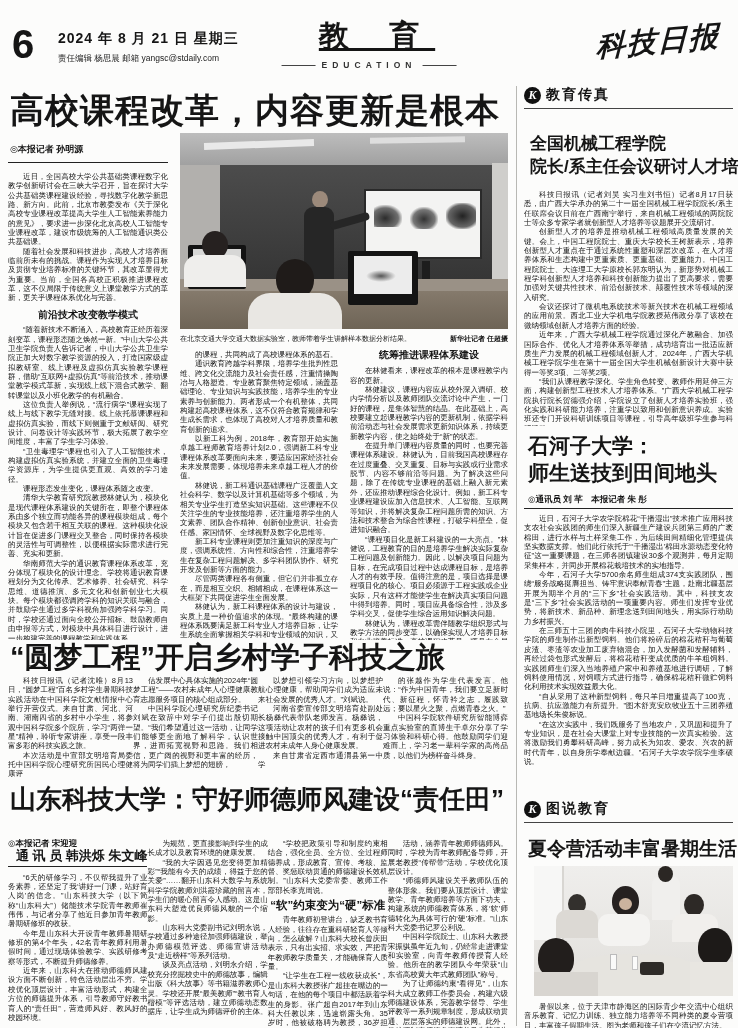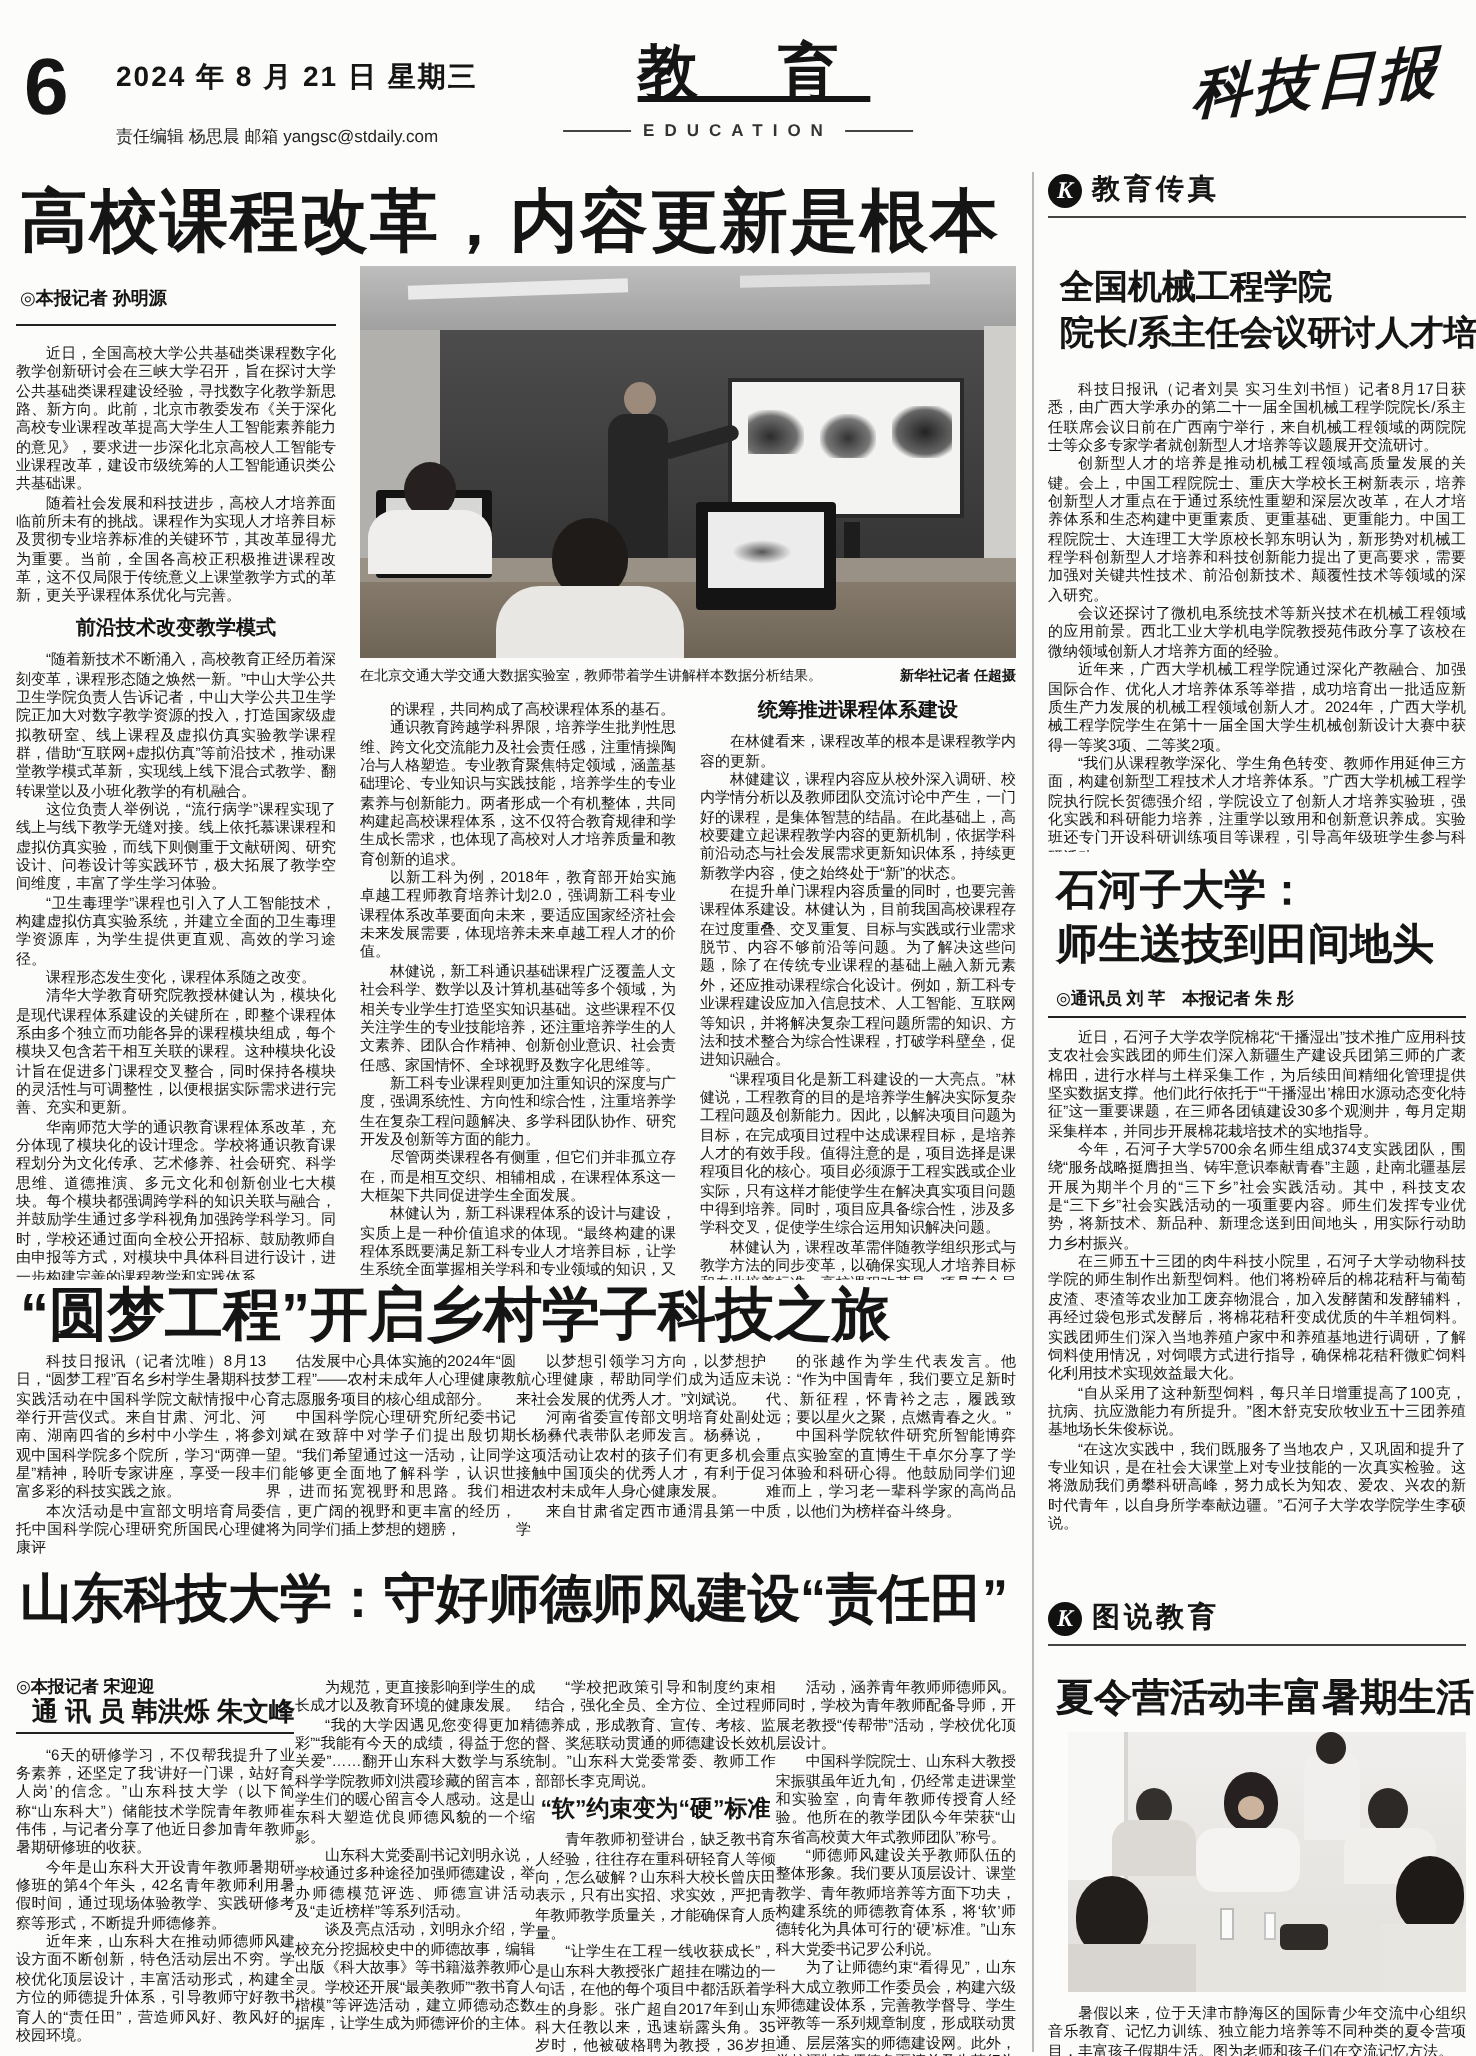--- a/index.html
+++ b/index.html
@@ -7,21 +7,21 @@
   body {
     position:relative; overflow:hidden;
     background:#fcfcfb; color:#151515;
     font-family:"Liberation Sans","DejaVu Sans",sans-serif;
   }
   .abs { position:absolute; }
 
   
   .page-num { font-size:40px; font-weight:900; line-height:1; }
   .date-line { font-size:14px; font-weight:bold; letter-spacing:1px; }
-  .editor-line { font-size:8.5px; margin-top:15px; color:#222; }
+  .editor-line { font-size:8.5px; margin-top:5px; color:#222; }
   .section-title { font-size:30px; font-weight:900; letter-spacing:16px; padding-left:16px; white-space:nowrap;text-decoration:underline; }
   .edu-row { display:flex; align-items:center; gap:6px; margin-top:3px; justify-content:center; }
   .edu-row .bar { width:34px; height:1px; background:#444; }
   .section-sub { font-size:8.5px; font-weight:bold; letter-spacing:5px; color:#333; }
   .masthead {
     font-family:"DejaVu Serif","Liberation Serif",serif;
     font-style:italic; font-weight:700; font-size:29px; letter-spacing:2px;
     transform:rotate(-5deg) skewX(-6deg); white-space:nowrap;
   }
 
@@ -147,21 +147,21 @@
       <p>通识教育跨越学科界限，培养学生批判性思维、跨文化交流能力及社会责任感，注重情操陶冶与人格塑造。专业教育聚焦特定领域，涵盖基础理论、专业知识与实践技能，培养学生的专业素养与创新能力。两者形成一个有机整体，共同构建起高校课程体系，这不仅符合教育规律和学生成长需求，也体现了高校对人才培养质量和教育创新的追求。</p>
       <p>以新工科为例，2018年，教育部开始实施卓越工程师教育培养计划2.0，强调新工科专业课程体系改革要面向未来，要适应国家经济社会未来发展需要，体现培养未来卓越工程人才的价值。</p>
       <p>林健说，新工科通识基础课程广泛覆盖人文社会科学、数学以及计算机基础等多个领域，为相关专业学生打造坚实知识基础。这些课程不仅关注学生的专业技能培养，还注重培养学生的人文素养、团队合作精神、创新创业意识、社会责任感、家国情怀、全球视野及数字化思维等。</p>
       <p>新工科专业课程则更加注重知识的深度与广度，强调系统性、方向性和综合性，注重培养学生在复杂工程问题解决、多学科团队协作、研究开发及创新等方面的能力。</p>
       <p>尽管两类课程各有侧重，但它们并非孤立存在，而是相互交织、相辅相成，在课程体系这一大框架下共同促进学生全面发展。</p>
       <p>林健认为，新工科课程体系的设计与建设，实质上是一种价值追求的体现。“最终构建的课程体系既要满足新工科专业人才培养目标，让学生系统全面掌握相关学科和专业领域的知识，又要彰显各高校工程人才培养特色，满足学生个人和经济社会的发展需要。”林健说。</p>
     </div>
 </div>
 
 <div class="abs bodytext" style="left:350px;top:350px;width:158px;height:290px;">
-  <h3 class="colhead" style="margin-top:1px;">统筹推进课程体系建设</h3>
+  <h3 class="colhead" style="margin-top:1px;font-family:Liberation Mono, monospace;">统筹推进课程体系建设</h3>
   <div>
       <p>在林健看来，课程改革的根本是课程教学内容的更新。</p>
       <p>林健建议，课程内容应从校外深入调研、校内学情分析以及教师团队交流讨论中产生，一门好的课程，是集体智慧的结晶。在此基础上，高校要建立起课程教学内容的更新机制，依据学科前沿动态与社会发展需求更新知识体系，持续更新教学内容，使之始终处于“新”的状态。</p>
       <p>在提升单门课程内容质量的同时，也要完善课程体系建设。林健认为，目前我国高校课程存在过度重叠、交叉重复、目标与实践或行业需求脱节、内容不够前沿等问题。为了解决这些问题，除了在传统专业课程的基础上融入新元素外，还应推动课程综合化设计。例如，新工科专业课程建设应加入信息技术、人工智能、互联网等知识，并将解决复杂工程问题所需的知识、方法和技术整合为综合性课程，打破学科壁垒，促进知识融合。</p>
       <p>“课程项目化是新工科建设的一大亮点。”林健说，工程教育的目的是培养学生解决实际复杂工程问题及创新能力。因此，以解决项目问题为目标，在完成项目过程中达成课程目标，是培养人才的有效手段。值得注意的是，项目选择是课程项目化的核心。项目必须源于工程实践或企业实际，只有这样才能使学生在解决真实项目问题中得到培养。同时，项目应具备综合性，涉及多学科交叉，促使学生综合运用知识解决问题。</p>
       <p>林健认为，课程改革需伴随教学组织形式与教学方法的同步变革，以确保实现人才培养目标和专业培养标准。高校课程改革是一项具有全局性、系统性和复杂性的工作，需全面规划、统筹推进。</p>
     </div>
 </div>
 
 <div class="abs headline-l" style="left:10px;top:638px;">“圆梦工程”开启乡村学子科技之旅</div>
@@ -209,22 +209,22 @@
         <p>“学校把政策引导和制度约束相结合，强化全员、全方位、全过程师德养成，形成教育、宣传、考核、监督、奖惩联动贯通的师德建设长效机制。”山东科大党委常委、教师工作部部长李克周说。</p>
       </div>
     <h3 class="colhead" style="font-size:11.5px;margin:6px 0 5px;">“软”约束变为“硬”标准</h3>
     <div>
         <p>青年教师初登讲台，缺乏教书育人经验，往往存在重科研轻育人等倾向，怎么破解？山东科大校长曾庆田表示，只有出实招、求实效，严把青年教师教学质量关，才能确保育人质量。</p>
         <p>“让学生在工程一线收获成长”，是山东科大教授张广超挂在嘴边的一句话，在他的每个项目中都活跃着学生的身影。张广超自2017年到山东科大任教以来，迅速崭露头角。35岁时，他被破格聘为教授，36岁担任博士生导师。从青年教师成长为博士生导师，张广超仅用了不到7年时间。他的快速成长，离不开山东科大对青年教师的培养。</p>
       </div>
   </div>
   <div class="col">
       <p>活动，涵养青年教师师德师风。同时，学校为青年教师配备导师，开展老教授“传帮带”活动，学校优化顶层设计。</p>
+      <p>“师德师风建设关乎教师队伍的整体形象。我们要从顶层设计、课堂教学、青年教师培养等方面下功夫，构建系统的师德教育体系，将‘软’师德转化为具体可行的‘硬’标准。”山东科大党委书记罗公利说。</p>
       <p>中国科学院院士、山东科大教授宋振骐虽年近九旬，仍经常走进课堂和实验室，向青年教师传授育人经验。他所在的教学团队今年荣获“山东省高校黄大年式教师团队”称号。</p>
-      <p>“师德师风建设关乎教师队伍的整体形象。我们要从顶层设计、课堂教学、青年教师培养等方面下功夫，构建系统的师德教育体系，将‘软’师德转化为具体可行的‘硬’标准。”山东科大党委书记罗公利说。</p>
       <p>为了让师德约束“看得见”，山东科大成立教师工作委员会，构建六级师德建设体系，完善教学督导、学生评教等一系列规章制度，形成联动贯通、层层落实的师德建设网。此外，学校还制定师德负面清单及失范行为通报警示办法，对教师学术道德、教育教学、生活行为、廉洁自律等方面的失范行为实行“一票否决制”。</p>
     </div>
 </div>
 
 <div class="abs sec-head" style="left:524px;top:86px;">
   <span class="klogo">K</span>
   <span class="sec-title">教育传真</span>
 </div>
 <div class="abs rule" style="left:524px;top:108px;width:209px;background:#444;"></div>
 

